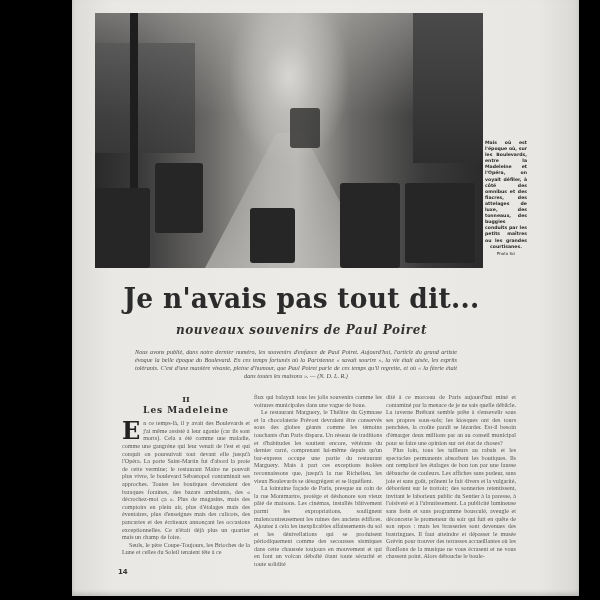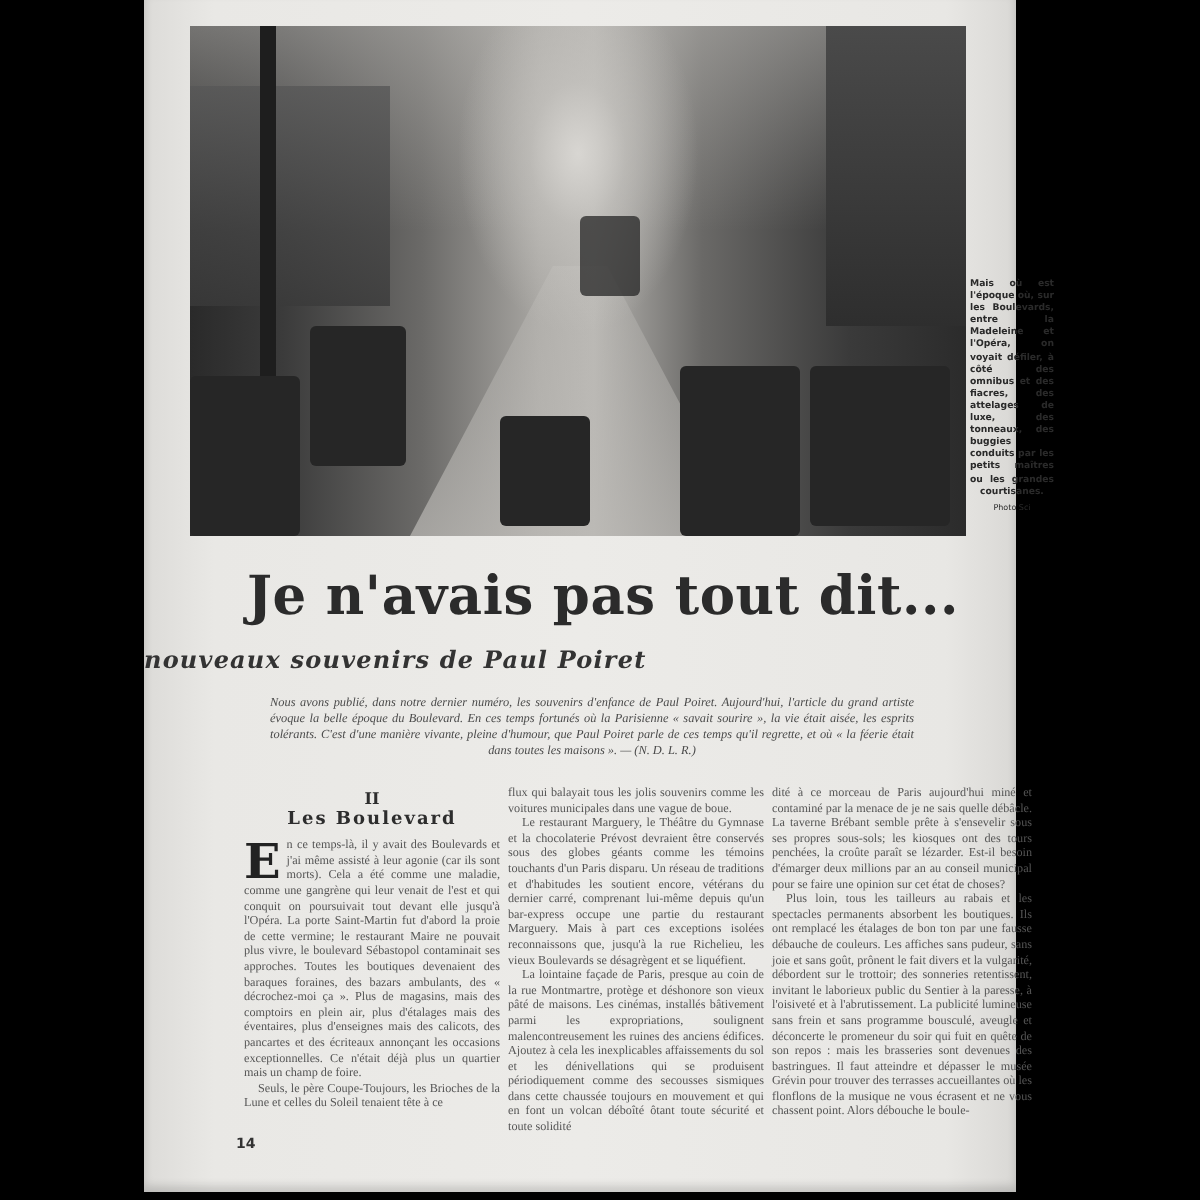--- a/index.html
+++ b/index.html
@@ -1,20 +1,20 @@
 <!DOCTYPE html>
 <html><head>
   <meta charset="utf-8">
   <style>
     html, body { margin: 0; padding: 0; }
     body {
       width: 600px; height: 600px; background: #000; position: relative; overflow: hidden;
     }
     .page {
-      position: absolute; left: 72px; top: 0; width: 436px; height: 596px;
+      position: absolute; left: 72px; top: 0; width: 507px; height: 596px;
       background: linear-gradient(90deg, #dcdbd8 0%, #e9e8e5 8%, #ecebe8 50%, #e8e7e4 92%, #d9d8d5 100%);
       box-shadow: inset 0 -3px 4px rgba(0,0,0,0.15);
     }
     .photo {
       position: absolute; left: 23px; top: 13px; width: 388px; height: 255px;
       background:
         radial-gradient(ellipse 60px 90px at 50% 25%, #d8d6d2 0%, rgba(200,198,194,0.6) 40%, rgba(0,0,0,0) 100%),
         linear-gradient(180deg, rgba(190,188,184,0.5) 0%, rgba(0,0,0,0) 40%),
         linear-gradient(90deg, #2a2a2a 0%, #3b3b3b 12%, #6b6a68 30%, #a8a6a2 45%, #b5b3af 52%, #6a6967 66%, #3a3a3a 85%, #2b2b2b 100%);
       overflow: hidden;
@@ -44,21 +44,21 @@
       font-family: "DejaVu Sans", sans-serif; font-weight: bold; font-size: 4.6px; line-height: 6.1px;
       color: #2a2a2a; text-align: justify; text-align-last: center;
     }
     .caption .credit { font-weight: normal; font-size: 4px; margin-top: 1px; text-align: center; }
     .title {
       position: absolute; left: 0; width: 459px; top: 283px; text-align: center;
       font-family: "DejaVu Serif", serif; font-weight: bold; font-size: 27px; letter-spacing: 0.3px;
       color: #2b2b2b; transform: scaleX(0.98);
     }
     .subtitle {
-      position: absolute; left: 0; width: 459px; top: 323px; text-align: left;
+      position: absolute; left: 0; width: 459px; top: 323px; text-align: center;
       font-family: "DejaVu Serif", serif; font-weight: bold; font-style: italic; font-size: 12px;
       letter-spacing: 0.6px; color: #333;
     }
     .intro {
       position: absolute; left: 63px; top: 348px; width: 322px;
       font-family: "Liberation Serif", serif; font-style: italic; font-size: 6.2px; line-height: 8px;
       color: #4a4a4a; text-align: justify; text-align-last: center;
     }
     .col {
       position: absolute; top: 396px; width: 128px;
@@ -109,21 +109,21 @@
     <div>Mais où est l'époque où, sur les Boulevards, entre la Madeleine et l'Opéra, on voyait défiler, à côté des omnibus et des fiacres, des attelages de luxe, des tonneaux, des buggies conduits par les petits maîtres ou les grandes courtisanes.</div>
     <div class="credit">Photo Sci</div>
   </div>
 
   <div class="title">Je n'avais pas tout dit...</div>
   <div class="subtitle">nouveaux souvenirs de Paul Poiret</div>
   <div class="intro">Nous avons publié, dans notre dernier numéro, les souvenirs d'enfance de Paul Poiret. Aujourd'hui, l'article du grand artiste évoque la belle époque du Boulevard. En ces temps fortunés où la Parisienne « savait sourire », la vie était aisée, les esprits tolérants. C'est d'une manière vivante, pleine d'humour, que Paul Poiret parle de ces temps qu'il regrette, et où « la féerie était dans toutes les maisons ». — (N. D. L. R.)</div>
 
   <div class="col c1">
     <div class="sec-num">II</div>
-    <div class="sec-title">Les Boulevard</div>
+    <div class="sec-title">Les Madeleine</div>
     <p class="noindent"><span class="dropcap">E</span><span>n ce temps-là, il y avait des Boulevards et j'ai même assisté à leur agonie (car ils sont morts). Cela a été comme une maladie, comme une gangrène qui leur venait de l'est et qui conquit on poursuivait tout devant elle jusqu'à l'Opéra. La porte Saint-Martin fut d'abord la proie de cette vermine; le restaurant Maire ne pouvait plus vivre, le boulevard Sébastopol contaminait ses approches. Toutes les boutiques devenaient des baraques foraines, des bazars ambulants, des « décrochez-moi ça ». Plus de magasins, mais des comptoirs en plein air, plus d'étalages mais des éventaires, plus d'enseignes mais des calicots, des pancartes et des écriteaux annonçant les occasions exceptionnelles. Ce n'était déjà plus un quartier mais un champ de foire.</span></p>
     <p>Seuls, le père Coupe-Toujours, les Brioches de la Lune et celles du Soleil tenaient tête à ce</p>
   </div>
 
   <div class="col c2">
     <p class="noindent">flux qui balayait tous les jolis souvenirs comme les voitures municipales dans une vague de boue.</p>
     <p>Le restaurant Marguery, le Théâtre du Gymnase et la chocolaterie Prévost devraient être conservés sous des globes géants comme les témoins touchants d'un Paris disparu. Un réseau de traditions et d'habitudes les soutient encore, vétérans du dernier carré, comprenant lui-même depuis qu'un bar-express occupe une partie du restaurant Marguery. Mais à part ces exceptions isolées reconnaissons que, jusqu'à la rue Richelieu, les vieux Boulevards se désagrègent et se liquéfient.</p>
     <p>La lointaine façade de Paris, presque au coin de la rue Montmartre, protège et déshonore son vieux pâté de maisons. Les cinémas, installés bâtivement parmi les expropriations, soulignent malencontreusement les ruines des anciens édifices. Ajoutez à cela les inexplicables affaissements du sol et les dénivellations qui se produisent périodiquement comme des secousses sismiques dans cette chaussée toujours en mouvement et qui en font un volcan déboîté ôtant toute sécurité et toute solidité</p>
   </div>
 

